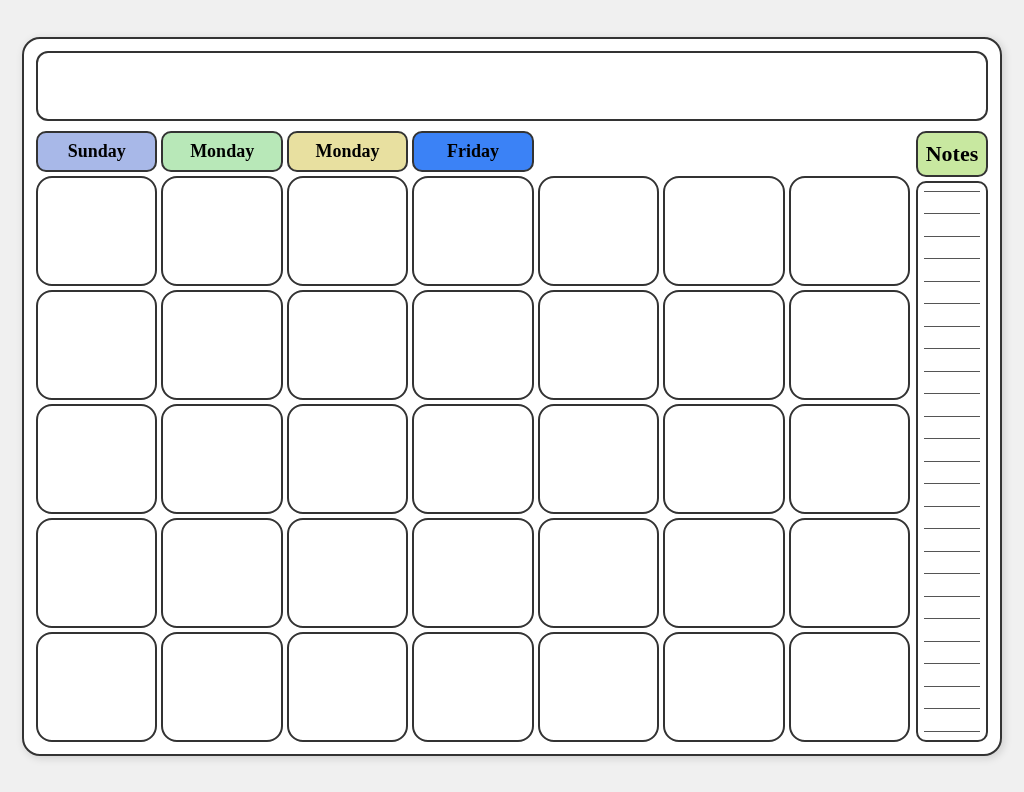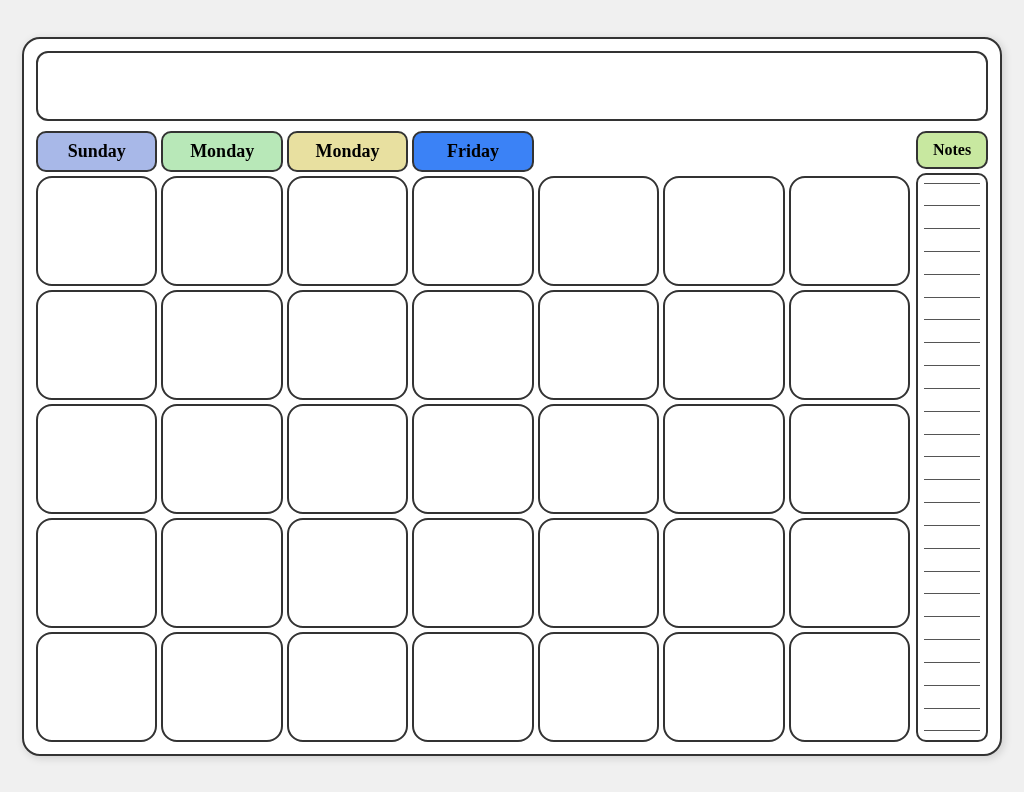--- a/index.html
+++ b/index.html
@@ -96,21 +96,21 @@
       margin-left: 6px;
       display: flex;
       flex-direction: column;
     }
 
     .notes-header {
       border: 2px solid #333;
       border-radius: 10px;
       text-align: center;
       padding: 8px 4px;
-      font-size: 16px;
+      font-size: 22px;
       font-weight: bold;
       font-family: 'Comic Sans MS', cursive;
       background: #c8e8a0;
       margin-bottom: 4px;
     }
 
     .notes-lines {
       border: 2px solid #333;
       border-radius: 10px;
       background: white;

